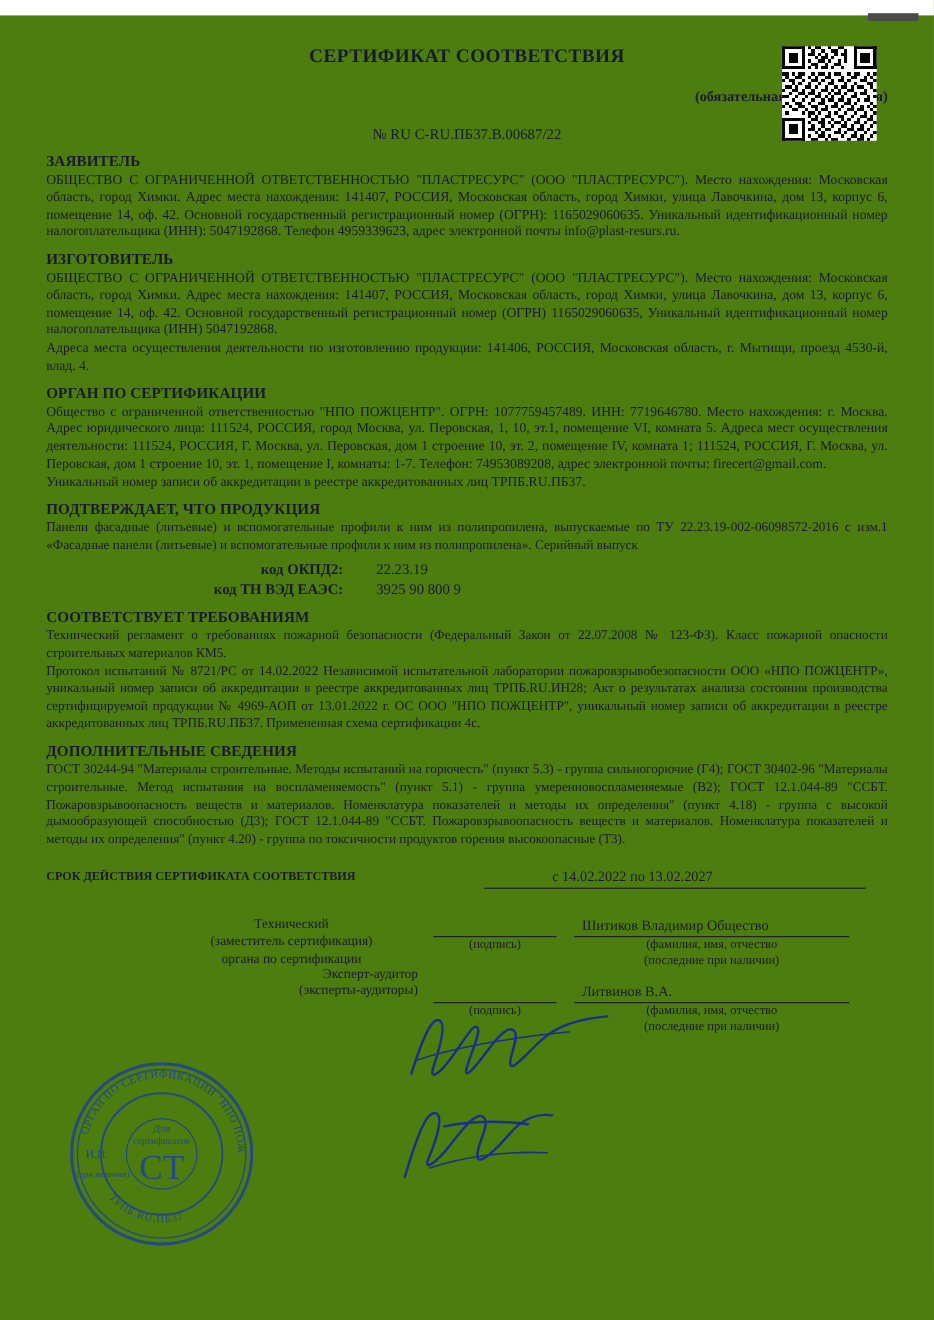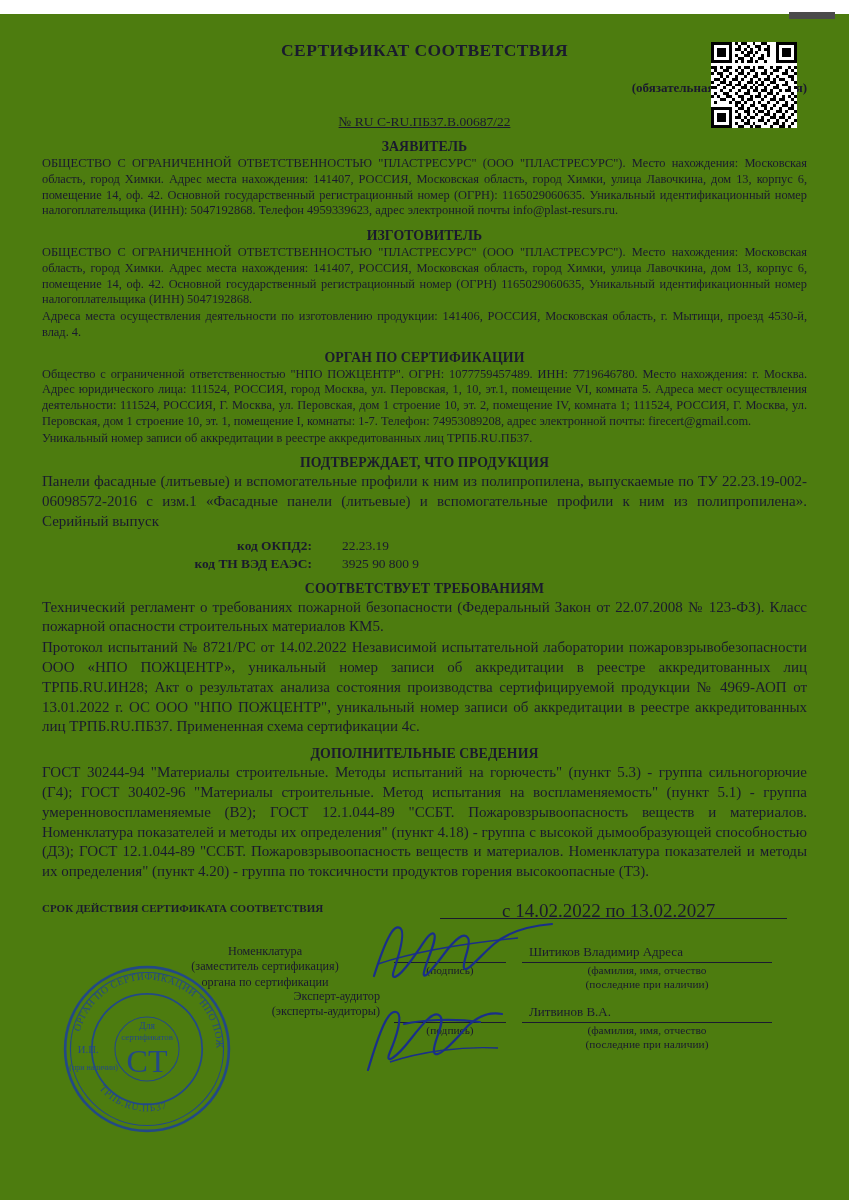--- a/index.html
+++ b/index.html
@@ -48,44 +48,42 @@
   .subtitle {
     text-align: right;
     font-weight: bold;
     font-size: 13px;
     margin: 19px 0 0 0;
   }
   .certno {
     text-align: center;
     font-size: 13.5px;
     margin: 18px 0 0 0;
-    text-decoration: underline;
   }
   .qr {
     position: absolute;
     top: 42px;
     right: 52px;
     width: 86px;
     height: 86px;
   }
   .section-head {
     font-weight: bold;
     font-size: 13.8px;
     margin: 9px 0 0 0;
     letter-spacing: 0.1px;
-    text-align: center;
   }
   .body-text {
     font-size: 12.4px;
     line-height: 1.27;
     text-align: justify;
     margin: 1px 0 0 0;
   }
   .body-text.big {
-    font-size: 15px;
+    font-size: 12px;
     line-height: 1.32;
   }
   .codes {
     margin: 6px 0 0 0;
     font-size: 13.4px;
   }
   .codes-row {
     display: flex;
     margin-top: 2px;
   }
@@ -104,21 +102,21 @@
   }
   .validity-label {
     font-weight: bold;
     font-size: 11px;
     display: inline-block;
   }
   .validity-value {
     position: absolute;
     left: 460px;
     top: 2px;
-    font-size: 19px;
+    font-size: 13px;
   }
   .validity-line {
     position: absolute;
     left: 398px;
     right: 20px;
     top: 20px;
     border-bottom: 1px solid #1a1a2e;
   }
   .sign-block {
     position: relative;
@@ -226,21 +224,21 @@
     <div class="body-text big">ГОСТ 30244-94 "Материалы строительные. Методы испытаний на горючесть" (пункт 5.3) - группа сильногорючие (Г4); ГОСТ 30402-96 "Материалы строительные. Метод испытания на воспламеняемость" (пункт 5.1) - группа умеренновоспламеняемые (В2); ГОСТ 12.1.044-89 "ССБТ. Пожаровзрывоопасность веществ и материалов. Номенклатура показателей и методы их определения" (пункт 4.18) - группа с высокой дымообразующей способностью (Д3); ГОСТ 12.1.044-89 "ССБТ. Пожаровзрывоопасность веществ и материалов. Номенклатура показателей и методы их определения" (пункт 4.20) - группа по токсичности продуктов горения высокоопасные (Т3).</div>
 
     <div class="validity">
       <span class="validity-label">СРОК ДЕЙСТВИЯ СЕРТИФИКАТА СООТВЕТСТВИЯ</span>
       <span class="validity-value">с 14.02.2022 по 13.02.2027</span>
       <span class="validity-line"></span>
     </div>
 
     <div class="sign-block">
       <div class="sign-role r1">
-        <div>Номенклатура</div>
+        <div>Технический</div>
         <div>(заместитель сертификация)</div>
         <div>органа по сертификации</div>
       </div>
       <div class="sign-role r2">
         <div>Эксперт-аудитор</div>
         <div>(эксперты-аудиторы)</div>
       </div>
 
       <div class="sign-line l-sig1"></div>
       <div class="sign-line l-name1"></div>
@@ -252,21 +250,21 @@
 
       <div class="cap cap-name1">
         <div>(фамилия, имя, отчество</div>
         <div>(последние при наличии)</div>
       </div>
       <div class="cap cap-name2">
         <div>(фамилия, имя, отчество</div>
         <div>(последние при наличии)</div>
       </div>
 
-      <div class="name-val n1">Шитиков Владимир Адреса</div>
+      <div class="name-val n1">Шитиков Владимир Общество</div>
       <div class="name-val n2">Литвинов В.А.</div>
     </div>
 
   </div>
 
   <svg class="qr" viewBox="0 0 29 29" shape-rendering="crispEdges">
     <rect width="29" height="29" fill="#fff"></rect>
     <g fill="#000">
       <rect x="0" y="0" width="7" height="1"></rect>
         <rect x="0" y="6" width="7" height="1"></rect>

